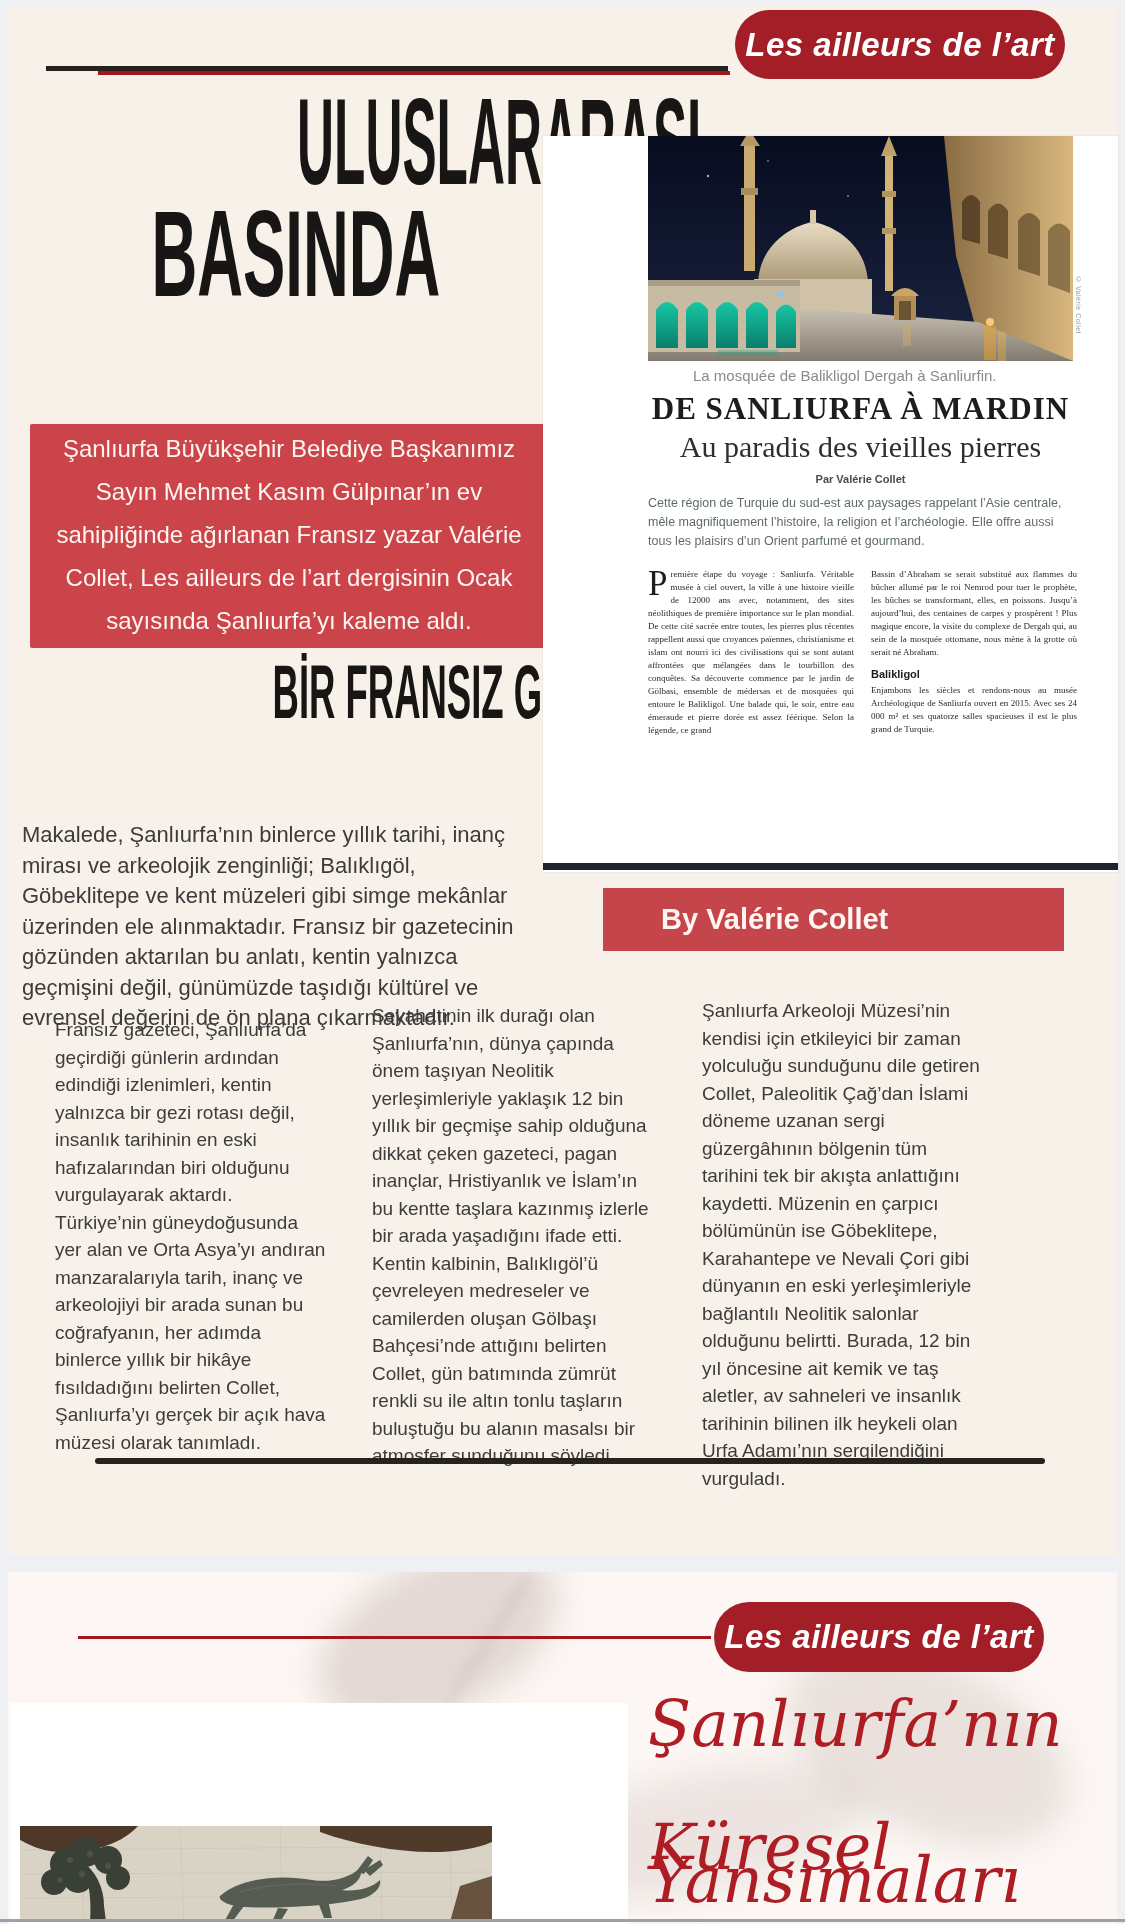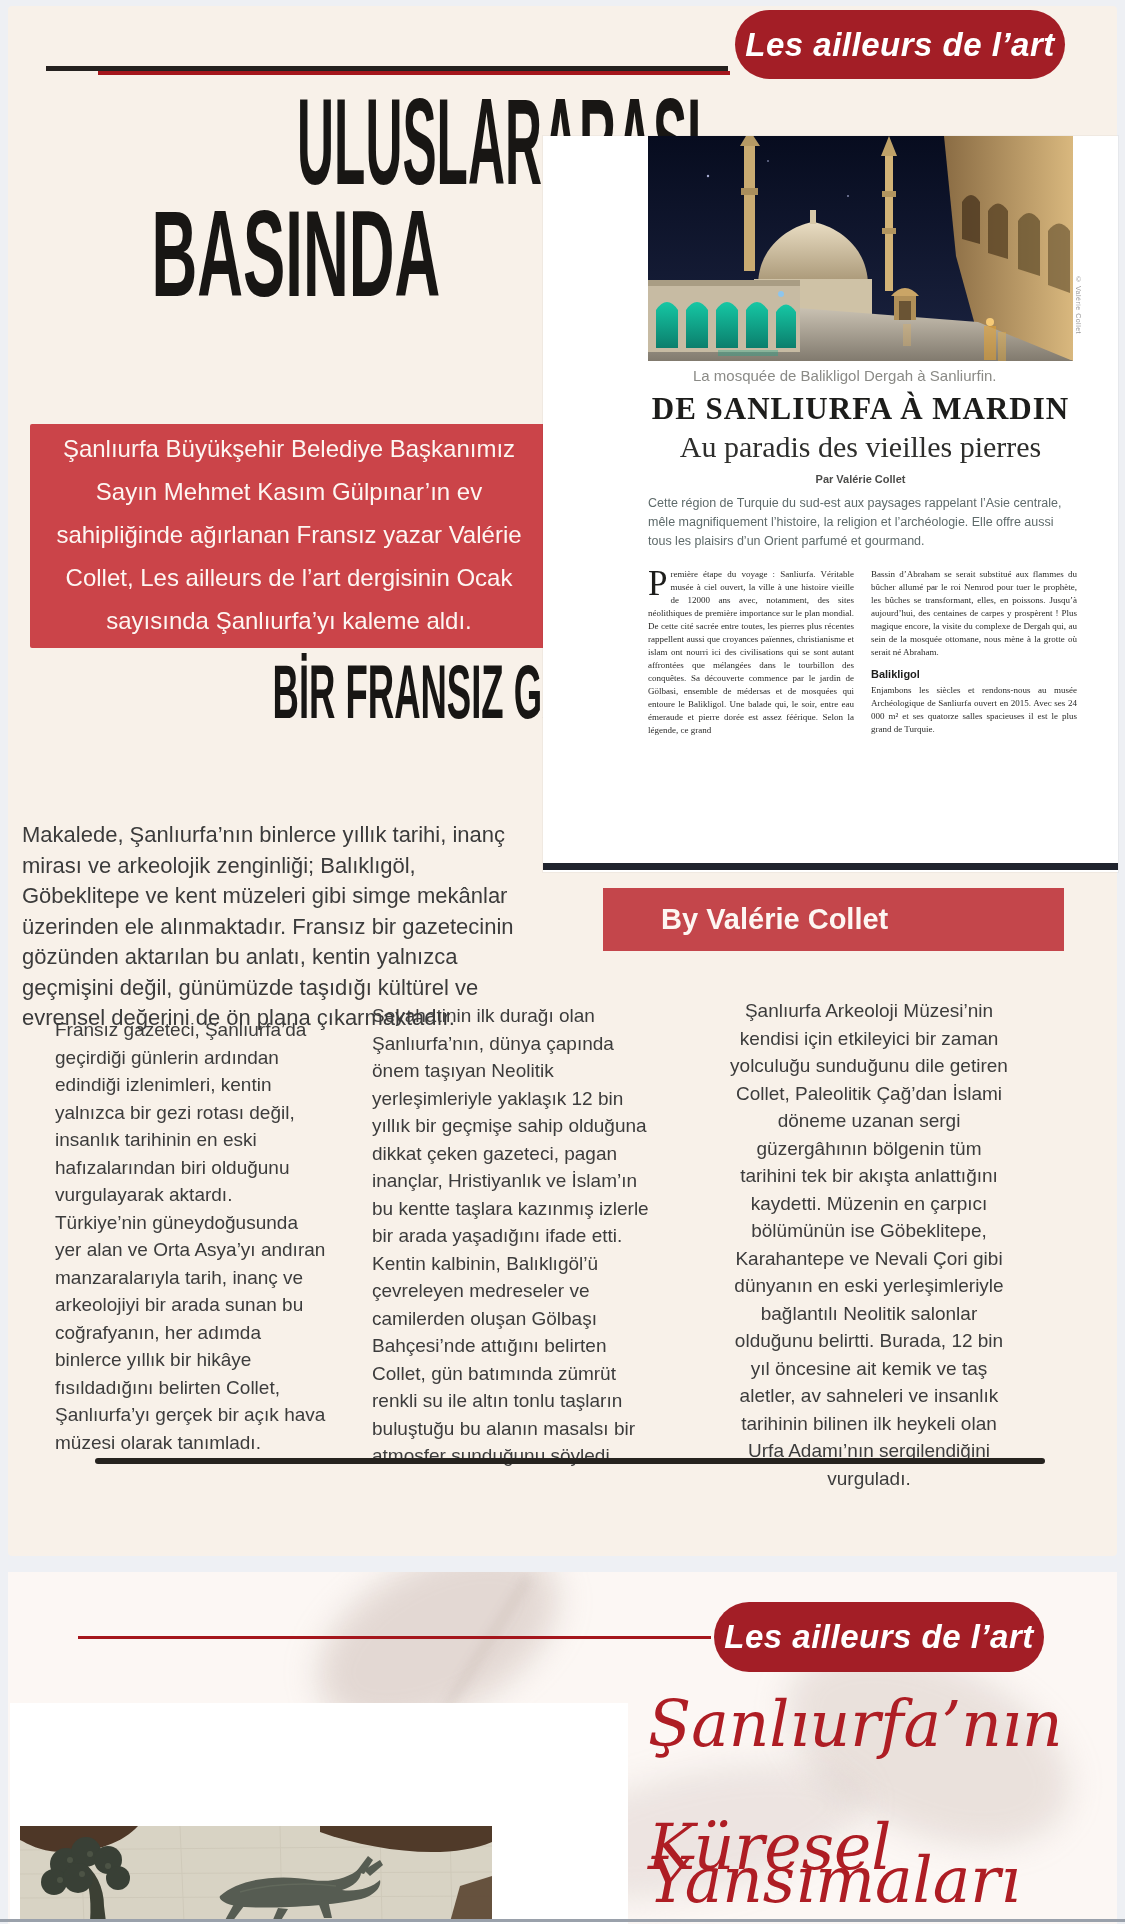--- a/index.html
+++ b/index.html
@@ -31,21 +31,21 @@
   .subtitle-line{left:0px;width:500px;text-align:center;color:#181614;font-weight:700;white-space:nowrap;}
   .subtitle-line span{display:inline-block;transform-origin:center;font-size:76px;line-height:76px;}
   #s1{top:648px;} #s1 span{transform:scaleX(.48);}
   #s2{top:726px;} #s2 span{transform:scaleX(.48);}
 
   #lead{left:14px;top:814px;width:502px;color:#3b3b3b;font-size:22px;line-height:30.5px;}
 
   .tcol{color:#3c3c3c;font-size:19px;line-height:27.5px;}
   #col1{left:47px;top:1010px;width:272px;}
   #col2{left:364px;top:996px;width:282px;}
-  #col3{left:718px;top:991px;width:286px;text-align:center;}
+  #col3{left:694px;top:991px;width:286px;}
 
   #divider1{left:87px;top:1452px;width:950px;height:6px;background:#26231f;border-radius:3px;}
 
   
   #magpage{left:535px;top:130px;width:575px;height:736px;background:#ffffff;
     box-shadow:0 0 0 1px rgba(0,0,0,.03);}
   #magphoto{left:105px;top:0;width:425px;height:225px;}
   #magcredit{left:532px;top:140px;color:#9a9a9a;font-size:7px;writing-mode:vertical-rl;letter-spacing:.5px;}
   #magcaption{left:105px;top:231px;width:425px;color:#8a8a86;font-size:15px;padding-left:45px;}
   #magheadline{left:75px;top:255px;width:485px;text-align:center;color:#1d1d1b;

